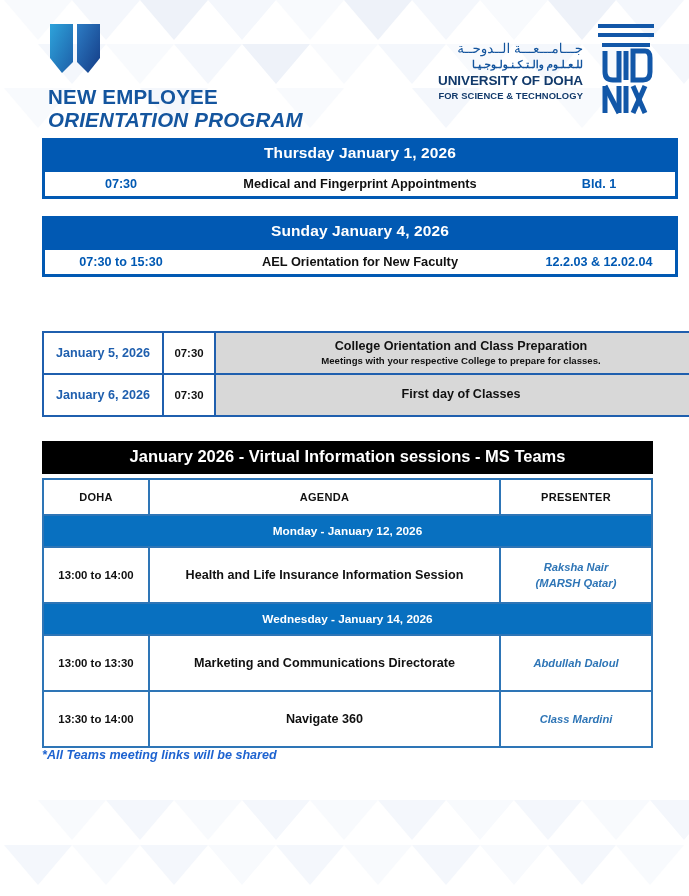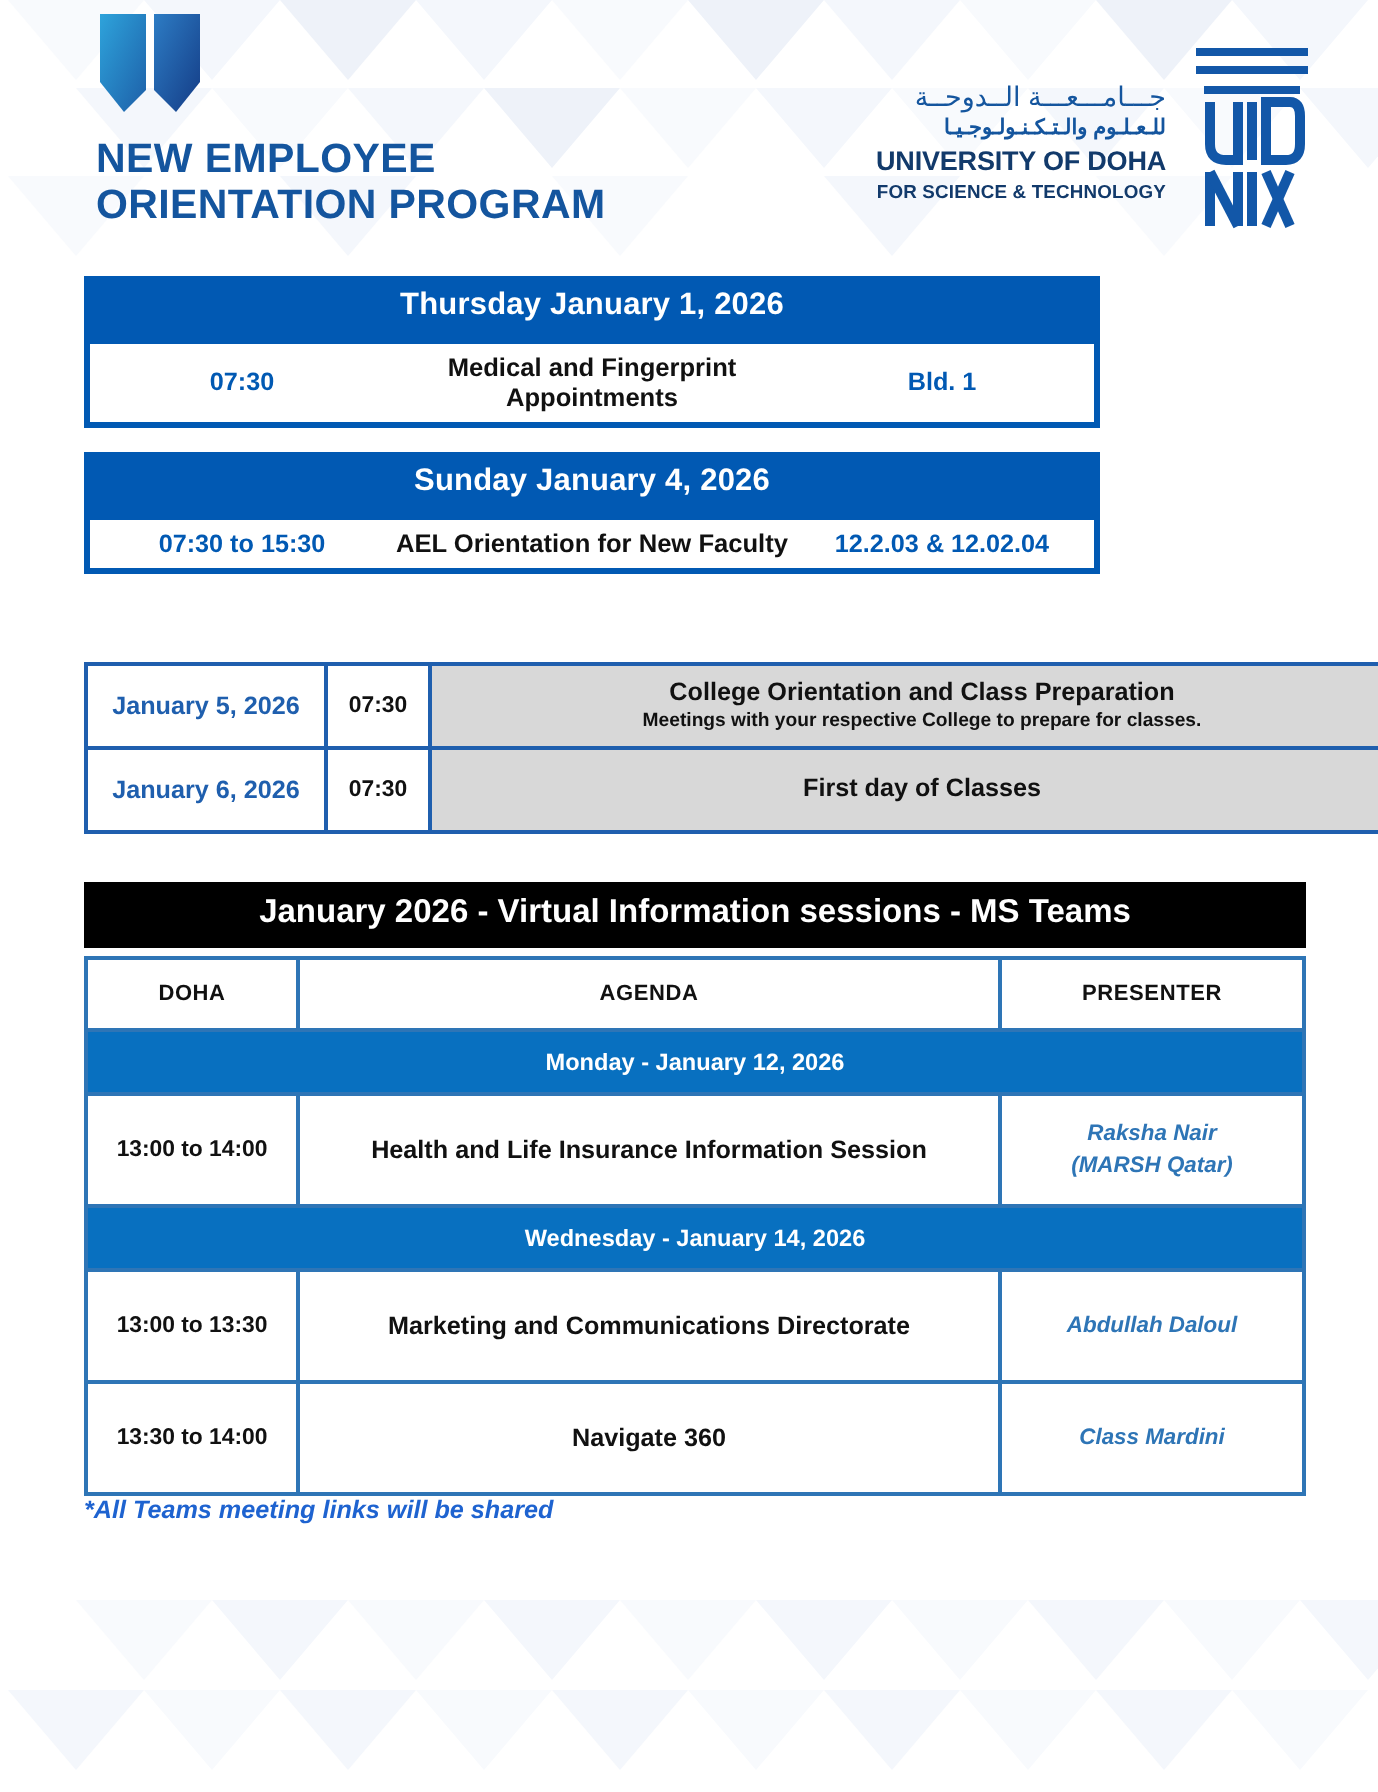--- a/index.html
+++ b/index.html
@@ -41,36 +41,36 @@
   }
   .header {
     position: absolute;
     left: 0; top: 0;
     width: 689px;
     height: 132px;
   }
   .brand {
     position: absolute;
     left: 48px;
-    top: 5px;
+    top: 22px;
   }
   .brand-mark {
     width: 54px;
     height: 52px;
     position: relative;
   }
   .brand-title {
     margin-top: 12px;
     font-size: 20.5px;
     font-weight: bold;
     letter-spacing: .2px;
     line-height: 1.12;
     color: #14559e;
   }
-  .brand-title .l2 { display:block; }
+  .brand-title .l2 { display:block;font-style:italic; }
 
   .uni {
     position: absolute;
     right: 30px;
     top: 20px;
     display: flex;
     align-items: center;
     gap: 10px;
   }
   .uni-text {
@@ -102,21 +102,21 @@
     font-size: 9.4px;
     font-weight: bold;
     color: #123a6b;
     letter-spacing: .1px;
   }
 
   
   .block {
     position: absolute;
     left: 42px;
-    width: 508px;
+    width: 636px;
   }
   .block-head {
     background: #0159B3;
     color: #ffffff;
     text-align: center;
     font-weight: bold;
     font-size: 15.5px;
     padding: 6px 0 7px;
     letter-spacing: .1px;
   }
@@ -395,21 +395,21 @@
     <div class="block-head">Thursday January 1, 2026</div>
     <div class="block-row">
       <div class="block-row-inner">
         <div class="cell-time">07:30</div>
         <div class="cell-desc">Medical and Fingerprint Appointments</div>
         <div class="cell-loc">Bld. 1</div>
       </div>
     </div>
   </div>
 
-  <div class="block" style="top:226px;">
+  <div class="block" style="top:216px;">
     <div class="block-head">Sunday January 4, 2026</div>
     <div class="block-row">
       <div class="block-row-inner">
         <div class="cell-time">07:30 to 15:30</div>
         <div class="cell-desc">AEL Orientation for New Faculty</div>
         <div class="cell-loc">12.2.03 &amp; 12.02.04</div>
       </div>
     </div>
   </div>
 

